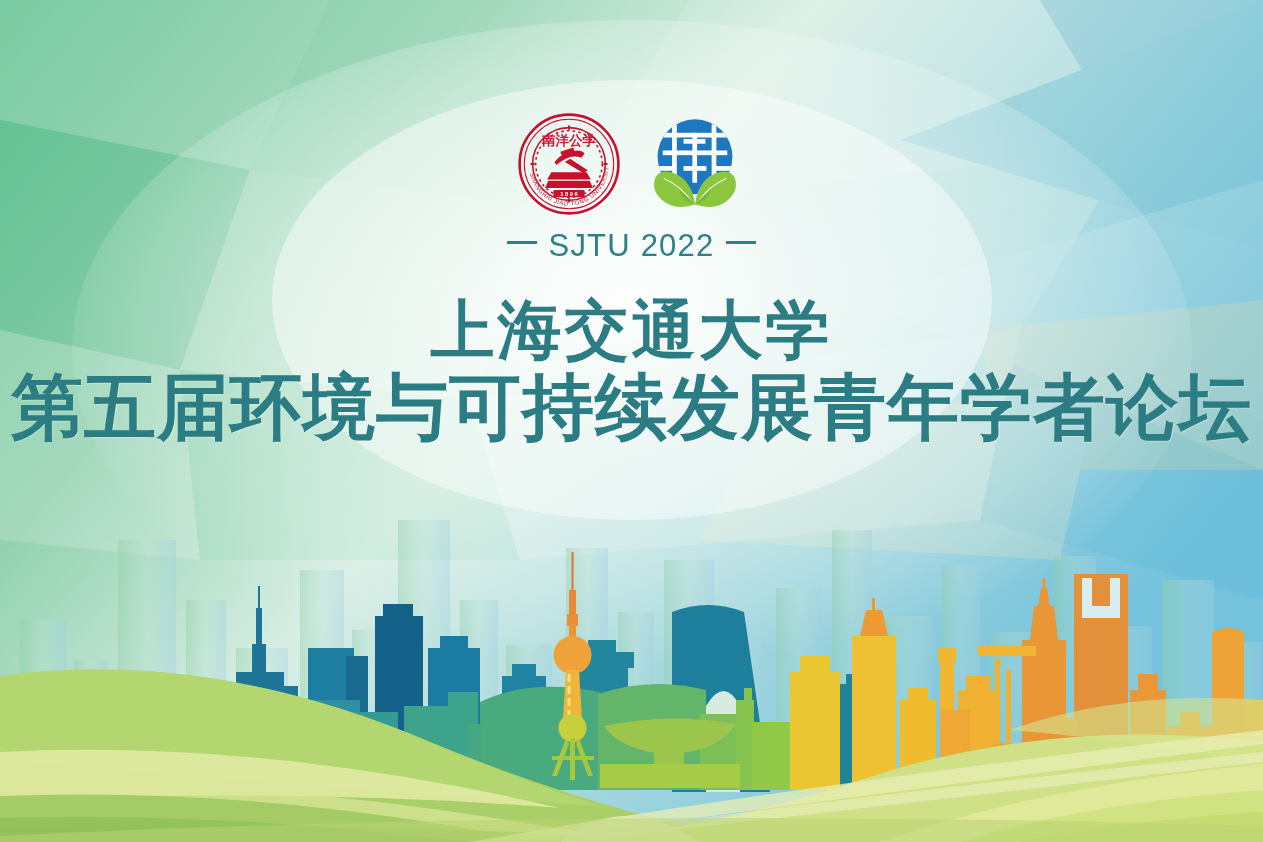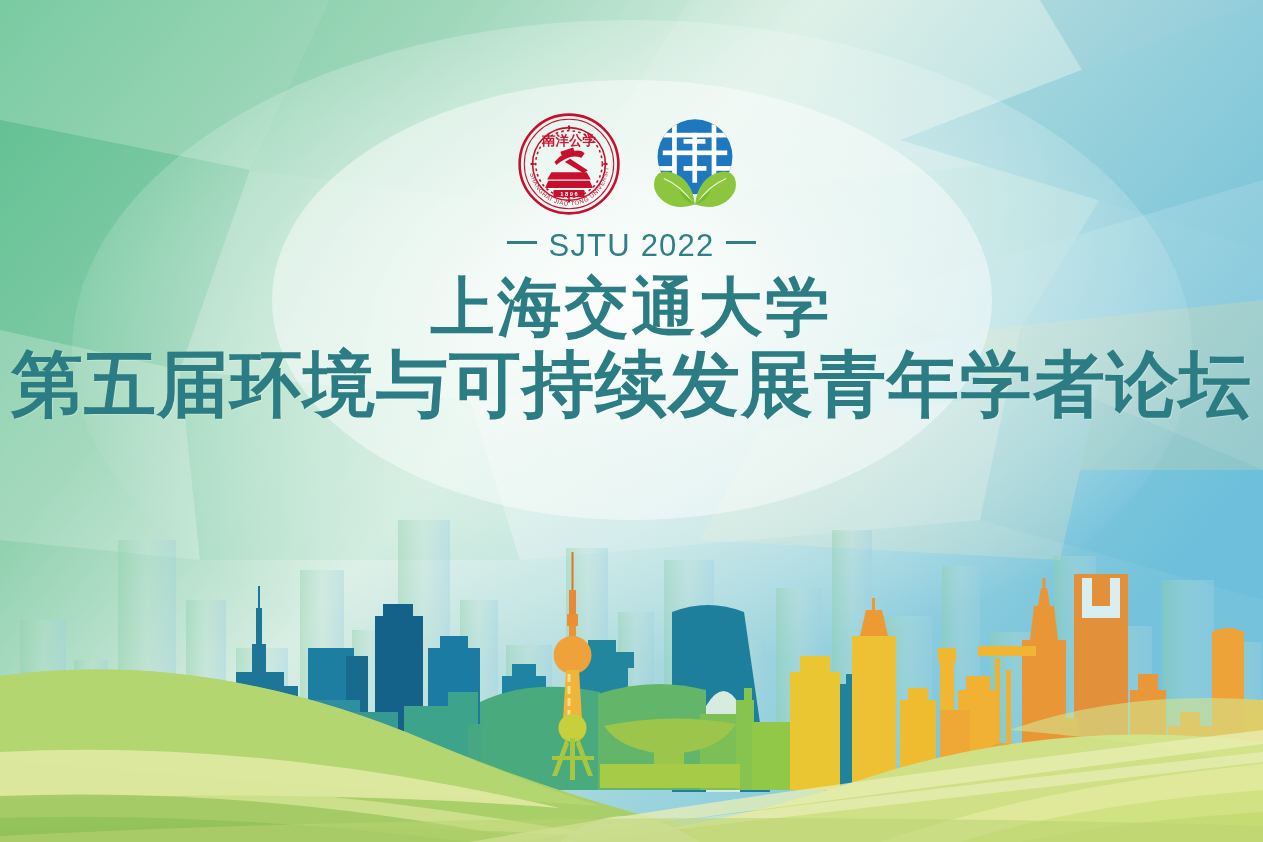--- a/index.html
+++ b/index.html
@@ -41,21 +41,21 @@
   .sjtu-line .dash{
     display:inline-block;
     vertical-align:middle;
     width:30px;height:3px;background:#2f7f86;
     margin:0 12px;
     position:relative;top:-3px;
   }
   .sjtu-line .sjtu-text{display:inline-block;vertical-align:middle;}
 
   .title-block{
-    position:absolute;left:0;top:270px;width:1263px;text-align:center;
+    position:absolute;left:0;top:293px;width:1263px;text-align:center;
   }
   .title-1{
     color:#2b7c83;
     font-family:"DejaVu Serif",serif;
     font-weight:bold;
     font-size:64px;
     line-height:74px;
     letter-spacing:3px;
     text-shadow:1px 1px 0 rgba(255,255,255,.25);
   }

